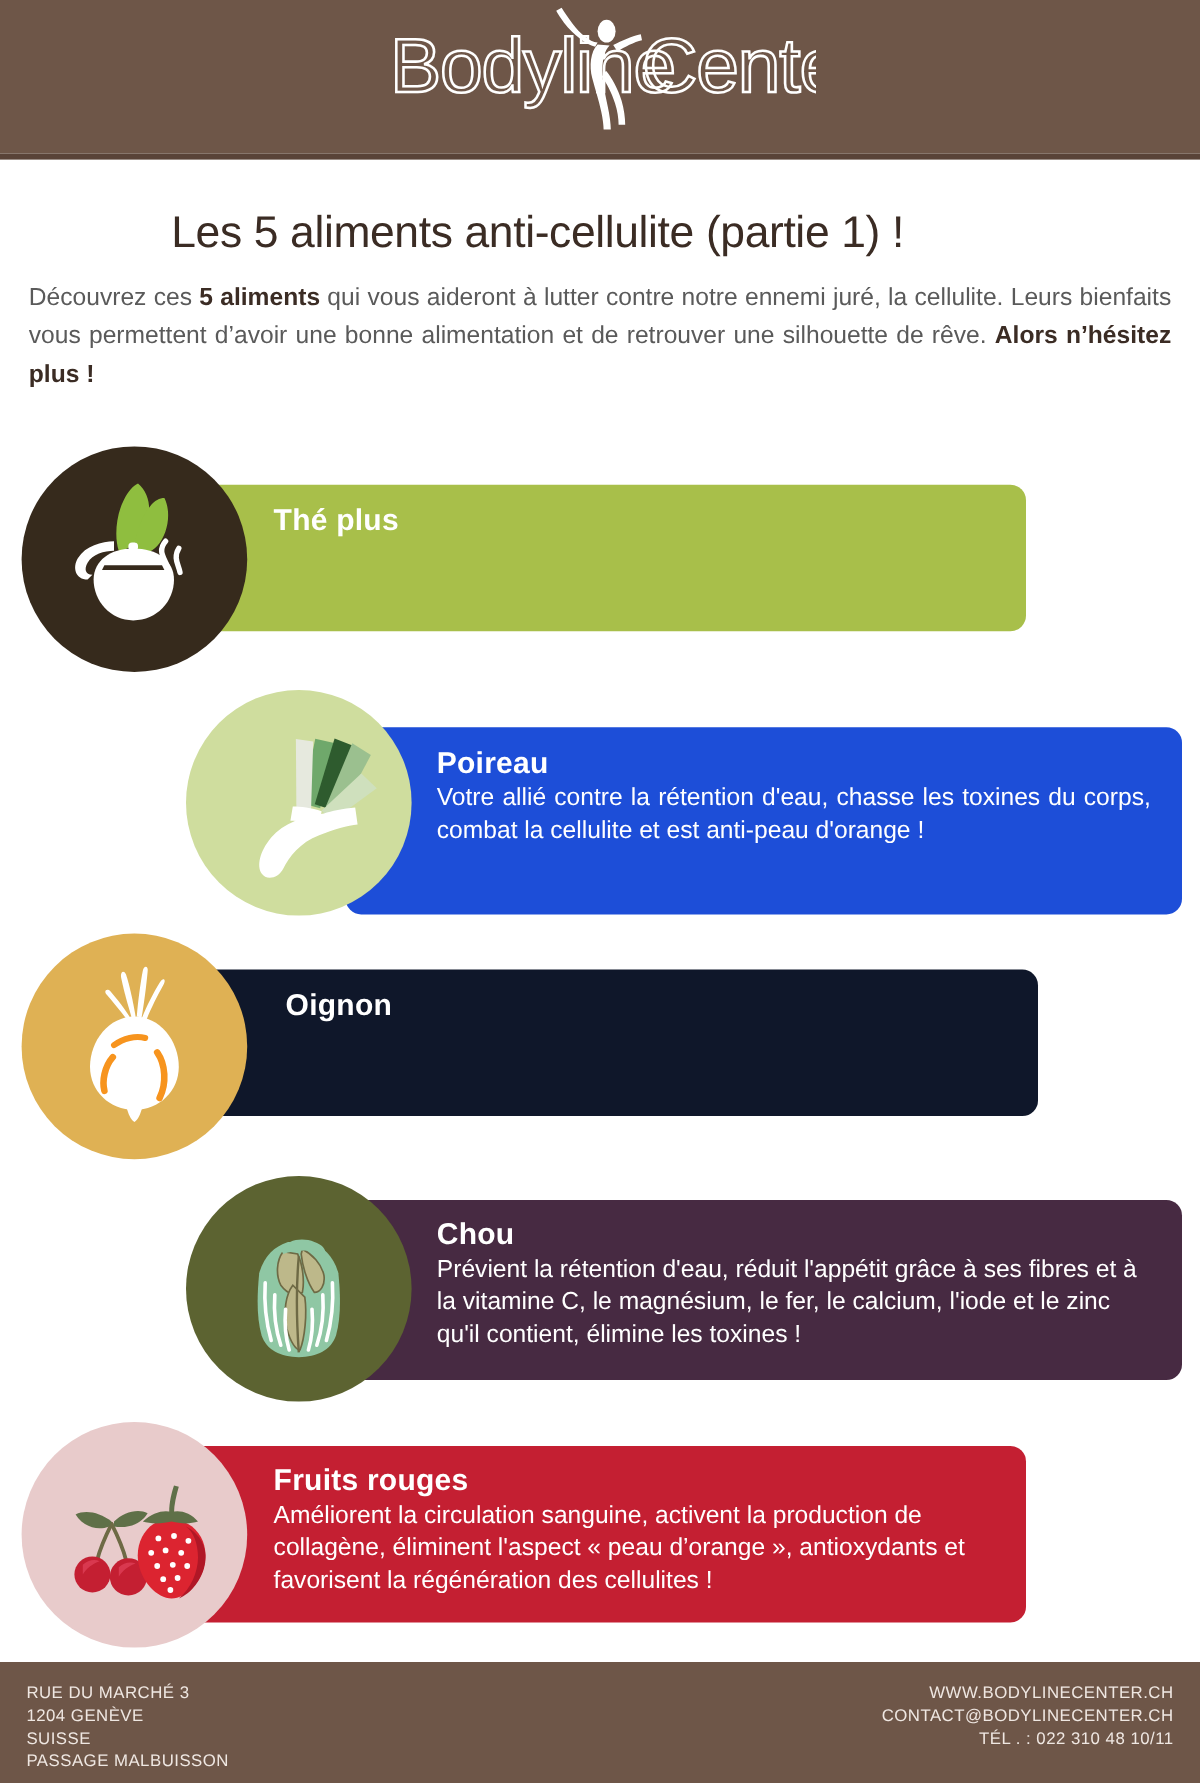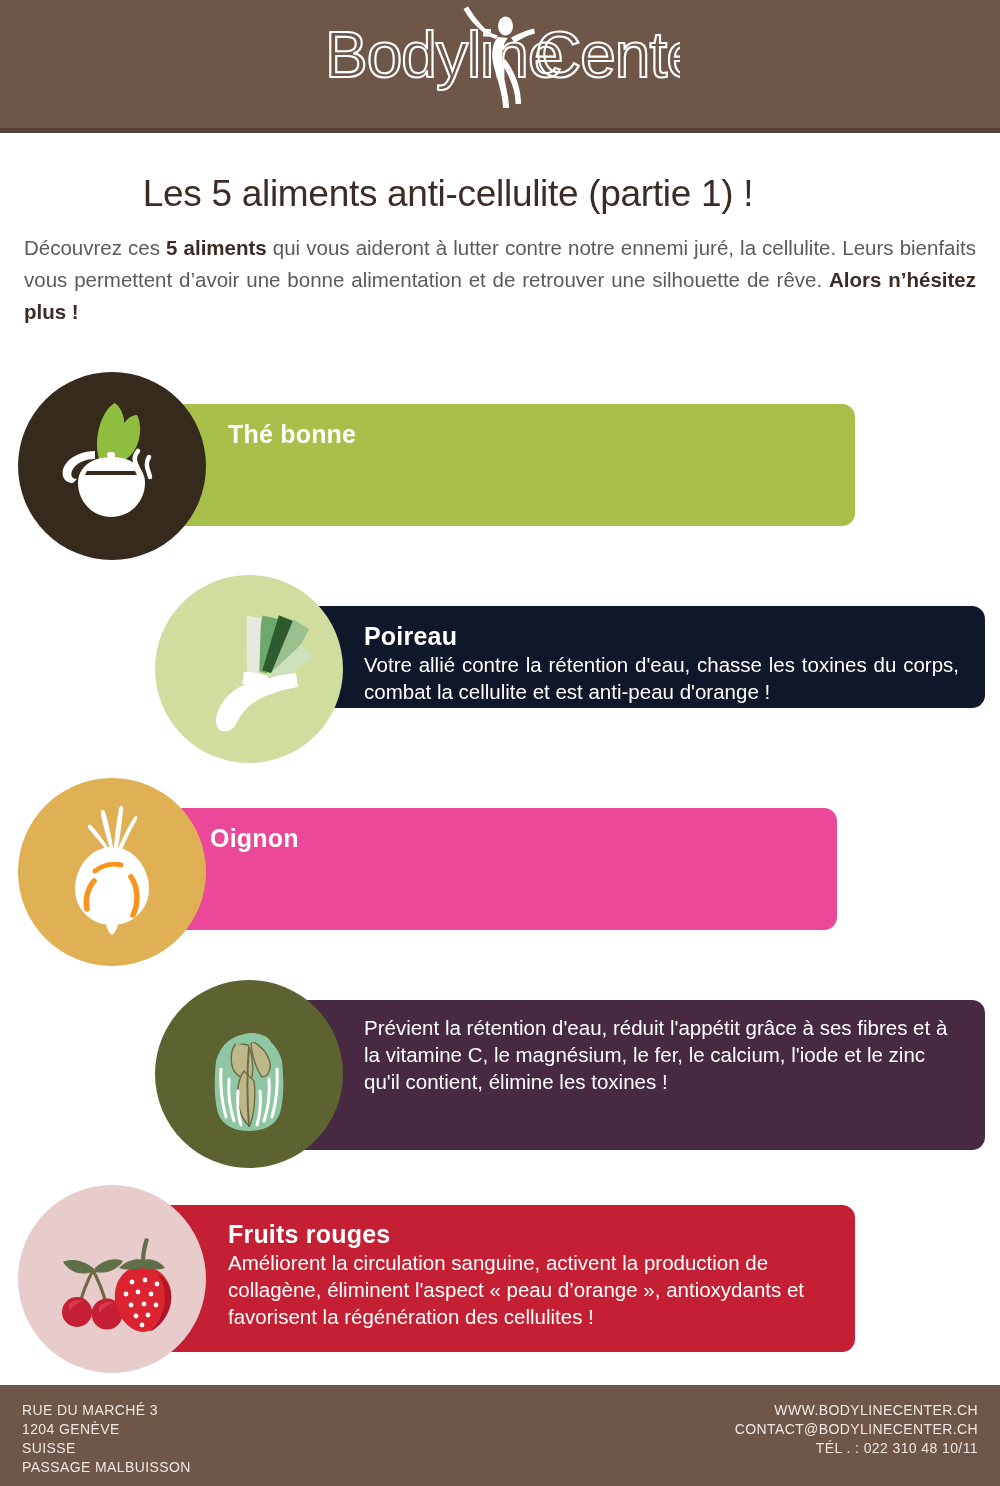--- a/index.html
+++ b/index.html
@@ -66,24 +66,24 @@
     position:absolute;border-radius:50%;
     display:flex;align-items:center;justify-content:center;
   }
   .circle svg{display:block;}
 
   
   #card-the-vert .circle{left:18px;top:372px;width:188px;height:188px;background:#362A1C;}
   #card-the-vert .bubble{left:150px;top:404px;width:705px;height:122px;background:#A8BF4A;padding:15px 28px 0 78px;}
 
   #card-poireau .circle{left:155px;top:575px;width:188px;height:188px;background:#CFDD9E;}
-  #card-poireau .bubble{left:288px;top:606px;width:697px;height:102px;background:#0f172a;padding:15px 26px 0 76px;}
+  #card-poireau .bubble{left:288px;top:606px;width:697px;height:156px;background:#1d4ed8;padding:15px 26px 0 76px;}
 
   #card-oignon .circle{left:18px;top:778px;width:188px;height:188px;background:#DFB154;}
-  #card-oignon .bubble{left:132px;top:808px;width:705px;height:122px;background:#ec4899;padding:15px 28px 0 78px;}
+  #card-oignon .bubble{left:160px;top:808px;width:705px;height:122px;background:#0f172a;padding:15px 28px 0 78px;}
 
   #card-chou .circle{left:155px;top:980px;width:188px;height:188px;background:#5C6331;}
   #card-chou .bubble{left:288px;top:1000px;width:697px;height:150px;background:#472A42;padding:14px 26px 0 76px;}
 
   #card-fruits-rouges .circle{left:18px;top:1185px;width:188px;height:188px;background:#E8CBCB;}
   #card-fruits-rouges .bubble{left:150px;top:1205px;width:705px;height:147px;background:#C41F32;padding:14px 28px 0 78px;}
 
   
   .footer{
     position:absolute;left:0;top:1385px;width:1000px;height:101px;
@@ -126,21 +126,21 @@
   </div>
 </div>
 <div class="header-rule"></div>
 
 <div class="title">Les 5 aliments anti-cellulite (partie 1) !</div>
 
 <div class="intro"><span>Découvrez ces </span><b>5 aliments</b><span> qui vous aideront à lutter contre notre ennemi juré, la cellulite. Leurs bienfaits vous permettent d’avoir une bonne alimentation et de retrouver une silhouette de rêve. </span><b>Alors n’hésitez plus !</b></div>
 
 <div class="card" id="card-the-vert">
   <div class="bubble">
-    <p class="bt">Thé bonne</p>
+    <p class="bt">Thé plus</p>
   </div>
   <div class="circle">
     <span>
       <svg width="150" height="150" viewBox="0 0 150 150" aria-hidden="true">
 
         <g fill="#8FBE3F">
           <path d="M78 12 C88 20 90 36 84 50 C78 62 68 68 62 68 C58 56 60 38 66 26 C70 18 74 14 78 12 Z"></path>
           <path d="M100 24 C106 36 103 54 94 64 C88 70 80 73 76 72 C74 60 79 42 88 31 C92 26 96 24 100 24 Z"></path>
         </g>
 
@@ -214,20 +214,21 @@
           <path d="M94 80 C101 90 102 106 96 118"></path>
         </g>
         <path d="M58 74 C66 68 76 66 84 68" fill="none" stroke="#F7941E" stroke-width="5" stroke-linecap="round"></path>
       </svg>
     </span>
   </div>
 </div>
 
 <div class="card" id="card-chou">
   <div class="bubble">
+    <p class="bt">Chou</p>
     <p class="bd nojust">Prévient la rétention d'eau, réduit l'appétit grâce à ses fibres et à la vitamine C, le magnésium, le fer, le calcium, l'iode et le zinc qu'il contient, élimine les toxines !</p>
   </div>
   <div class="circle">
     <span>
       <svg width="150" height="150" viewBox="0 0 150 150" aria-hidden="true">
 
         <path d="M42 62 C40 82 40 100 44 114 C48 126 60 132 75 132 C90 132 102 126 106 114
                  C110 100 110 82 108 62 C104 48 96 40 84 36 L66 36 C54 40 46 48 42 62 Z" fill="#8FC7A4"></path>
 
         <g fill="#BDB88A" stroke="#6E6A45" stroke-width="1.4">

